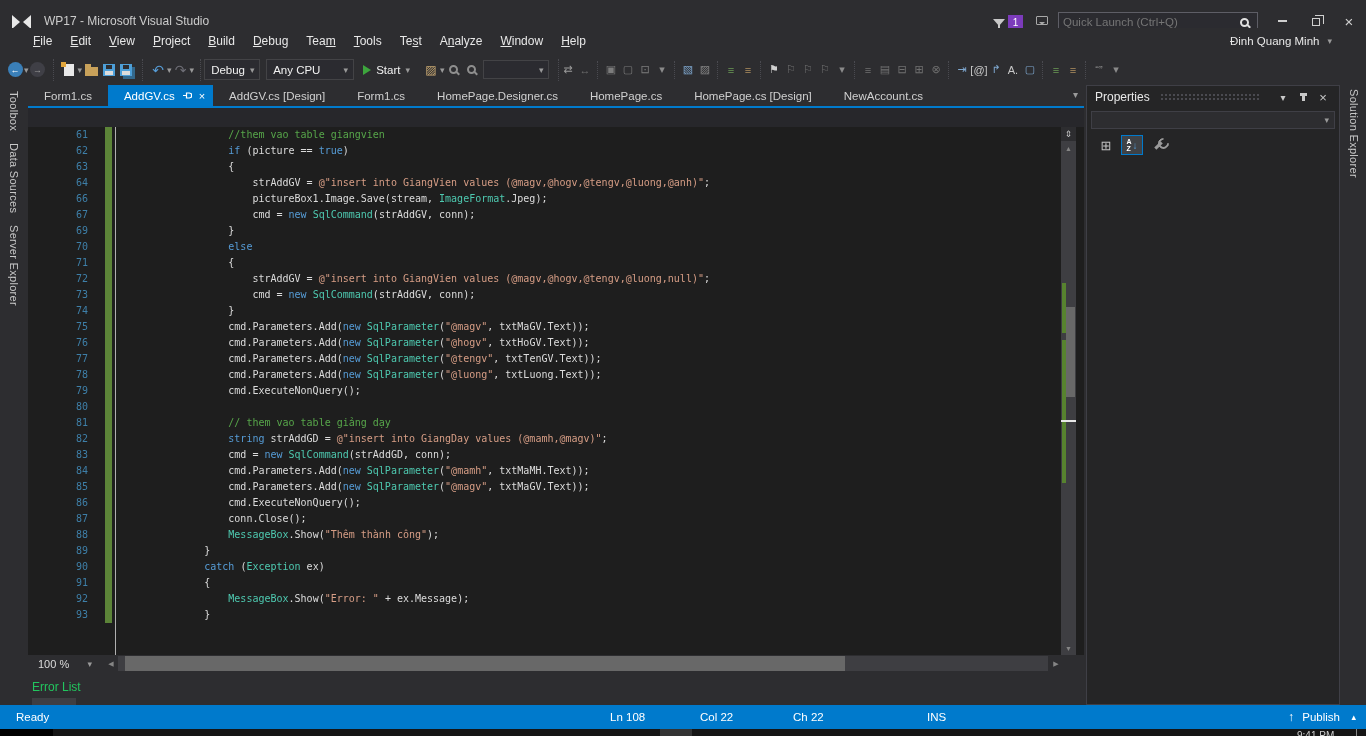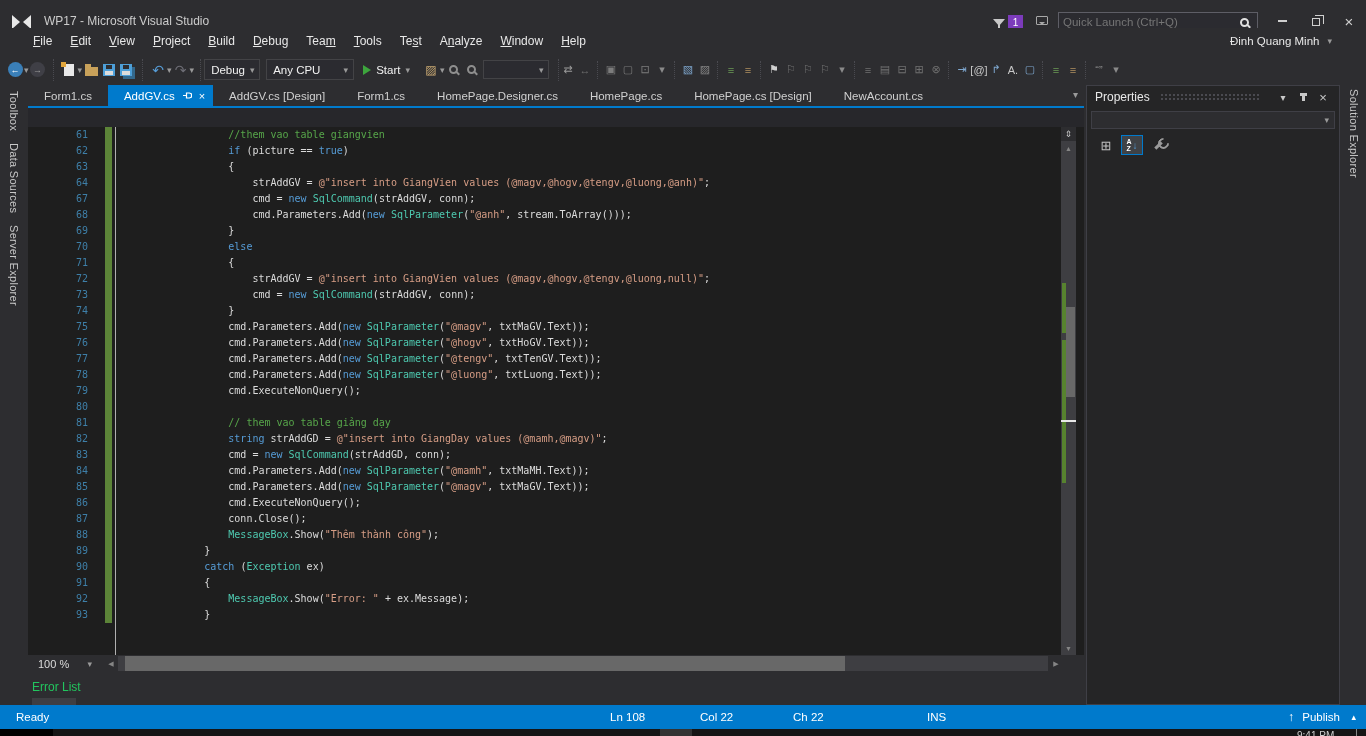--- a/index.html
+++ b/index.html
@@ -371,22 +371,22 @@
         <span class="chev gi">▾</span>
       </div>
     </div>
 
     <div id="code-area">
       <div id="code-lines">
           <div class="cl"><span class="ln">61</span><span class="chg"></span><span class="ct"><span class="tk-c">                //them vao table giangvien</span></span></div>
           <div class="cl"><span class="ln">62</span><span class="chg"></span><span class="ct"><span class="tk-p">                </span><span class="tk-k">if</span><span class="tk-p"> (picture == </span><span class="tk-k">true</span><span class="tk-p">)</span></span></div>
           <div class="cl"><span class="ln">63</span><span class="chg"></span><span class="ct"><span class="tk-p">                {</span></span></div>
           <div class="cl"><span class="ln">64</span><span class="chg"></span><span class="ct"><span class="tk-p">                    strAddGV = </span><span class="tk-s">@"insert into GiangVien values (@magv,@hogv,@tengv,@luong,@anh)"</span><span class="tk-p">;</span></span></div>
+          <div class="cl"><span class="ln">66</span><span class="chg"></span><span class="ct"><span class="tk-p">                    pictureBox1.Image.Save(stream, </span><span class="tk-t">ImageFormat</span><span class="tk-p">.Jpeg);</span></span></div>
           <div class="cl"><span class="ln">67</span><span class="chg"></span><span class="ct"><span class="tk-p">                    cmd = </span><span class="tk-k">new</span><span class="tk-p"> </span><span class="tk-t">SqlCommand</span><span class="tk-p">(strAddGV, conn);</span></span></div>
-          <div class="cl"><span class="ln">68</span><span class="chg"></span><span class="ct"><span class="tk-p">                    cmd.Parameters.Add(</span><span class="tk-k">new</span><span class="tk-p"> </span><span class="tk-t">SqlParameter</span><span class="tk-p">(</span><span class="tk-s">"@anh"</span><span class="tk-p">, stream.ToArray()));</span></span></div>
           <div class="cl"><span class="ln">69</span><span class="chg"></span><span class="ct"><span class="tk-p">                }</span></span></div>
           <div class="cl"><span class="ln">70</span><span class="chg"></span><span class="ct"><span class="tk-p">                </span><span class="tk-k">else</span></span></div>
           <div class="cl"><span class="ln">71</span><span class="chg"></span><span class="ct"><span class="tk-p">                {</span></span></div>
           <div class="cl"><span class="ln">72</span><span class="chg"></span><span class="ct"><span class="tk-p">                    strAddGV = </span><span class="tk-s">@"insert into GiangVien values (@magv,@hogv,@tengv,@luong,null)"</span><span class="tk-p">;</span></span></div>
           <div class="cl"><span class="ln">73</span><span class="chg"></span><span class="ct"><span class="tk-p">                    cmd = </span><span class="tk-k">new</span><span class="tk-p"> </span><span class="tk-t">SqlCommand</span><span class="tk-p">(strAddGV, conn);</span></span></div>
           <div class="cl"><span class="ln">74</span><span class="chg"></span><span class="ct"><span class="tk-p">                }</span></span></div>
           <div class="cl"><span class="ln">75</span><span class="chg"></span><span class="ct"><span class="tk-p">                cmd.Parameters.Add(</span><span class="tk-k">new</span><span class="tk-p"> </span><span class="tk-t">SqlParameter</span><span class="tk-p">(</span><span class="tk-s">"@magv"</span><span class="tk-p">, txtMaGV.Text));</span></span></div>
           <div class="cl"><span class="ln">76</span><span class="chg"></span><span class="ct"><span class="tk-p">                cmd.Parameters.Add(</span><span class="tk-k">new</span><span class="tk-p"> </span><span class="tk-t">SqlParameter</span><span class="tk-p">(</span><span class="tk-s">"@hogv"</span><span class="tk-p">, txtHoGV.Text));</span></span></div>
           <div class="cl"><span class="ln">77</span><span class="chg"></span><span class="ct"><span class="tk-p">                cmd.Parameters.Add(</span><span class="tk-k">new</span><span class="tk-p"> </span><span class="tk-t">SqlParameter</span><span class="tk-p">(</span><span class="tk-s">"@tengv"</span><span class="tk-p">, txtTenGV.Text));</span></span></div>
           <div class="cl"><span class="ln">78</span><span class="chg"></span><span class="ct"><span class="tk-p">                cmd.Parameters.Add(</span><span class="tk-k">new</span><span class="tk-p"> </span><span class="tk-t">SqlParameter</span><span class="tk-p">(</span><span class="tk-s">"@luong"</span><span class="tk-p">, txtLuong.Text));</span></span></div>

